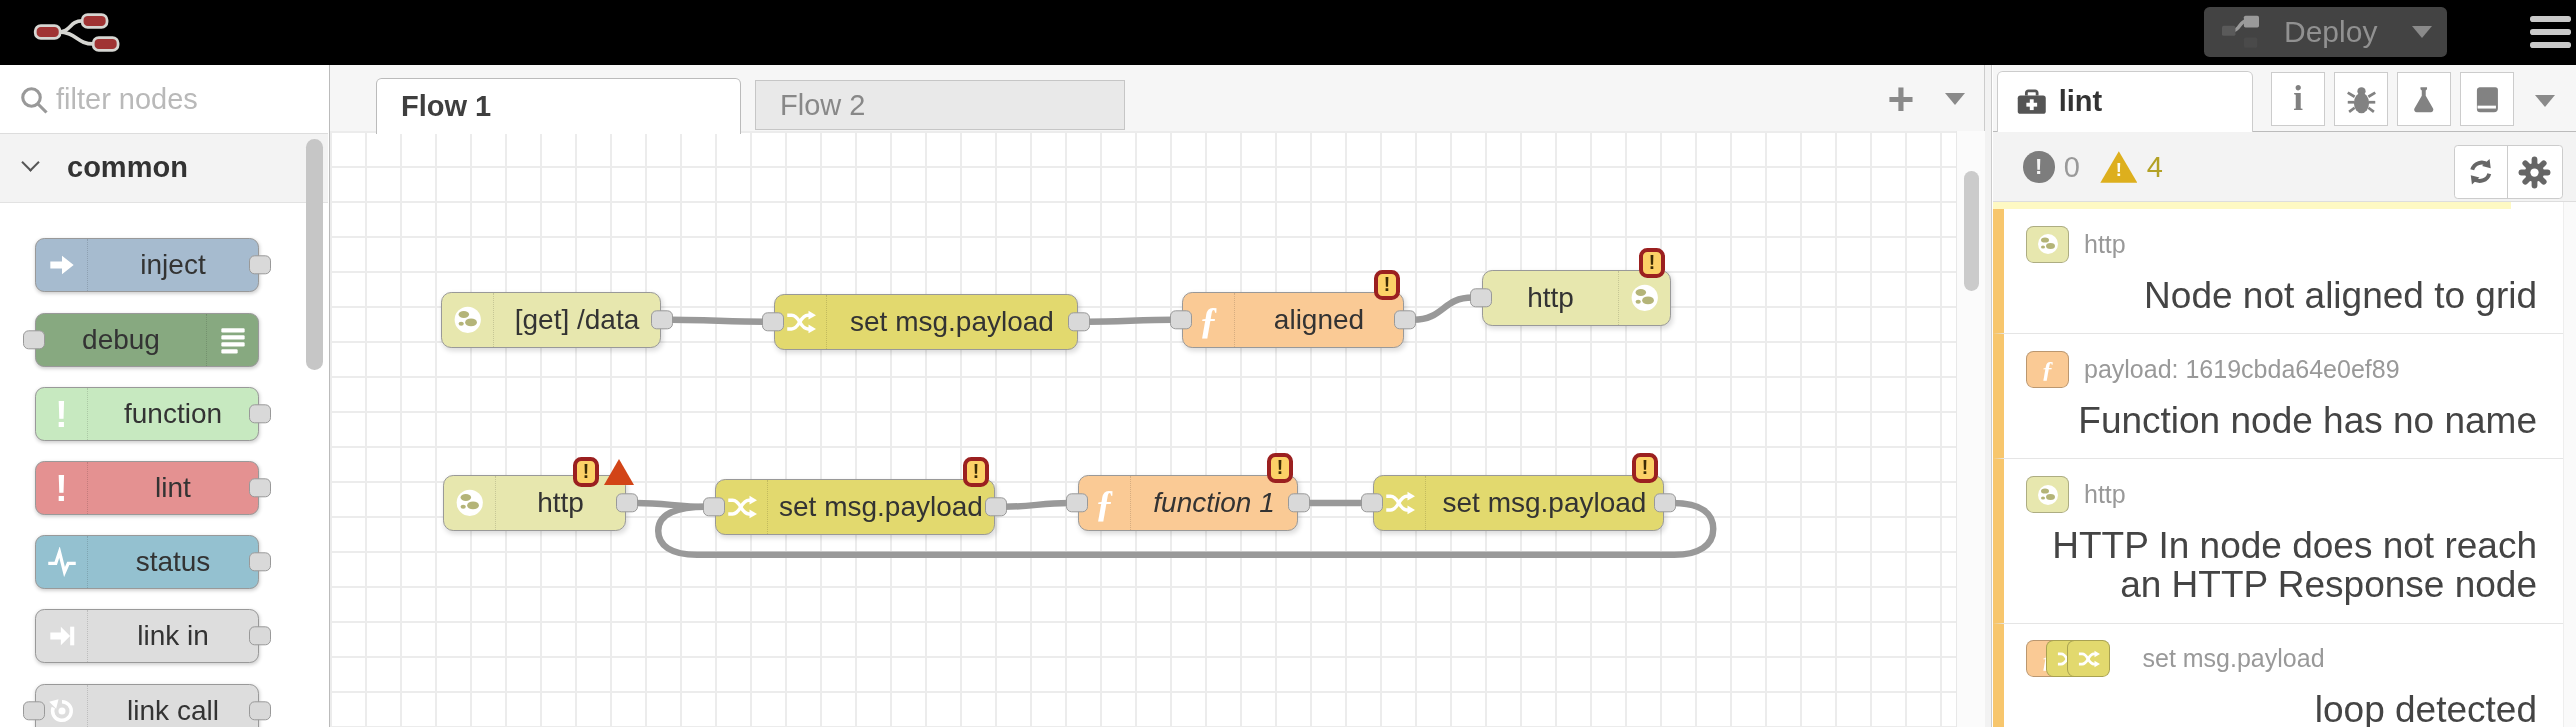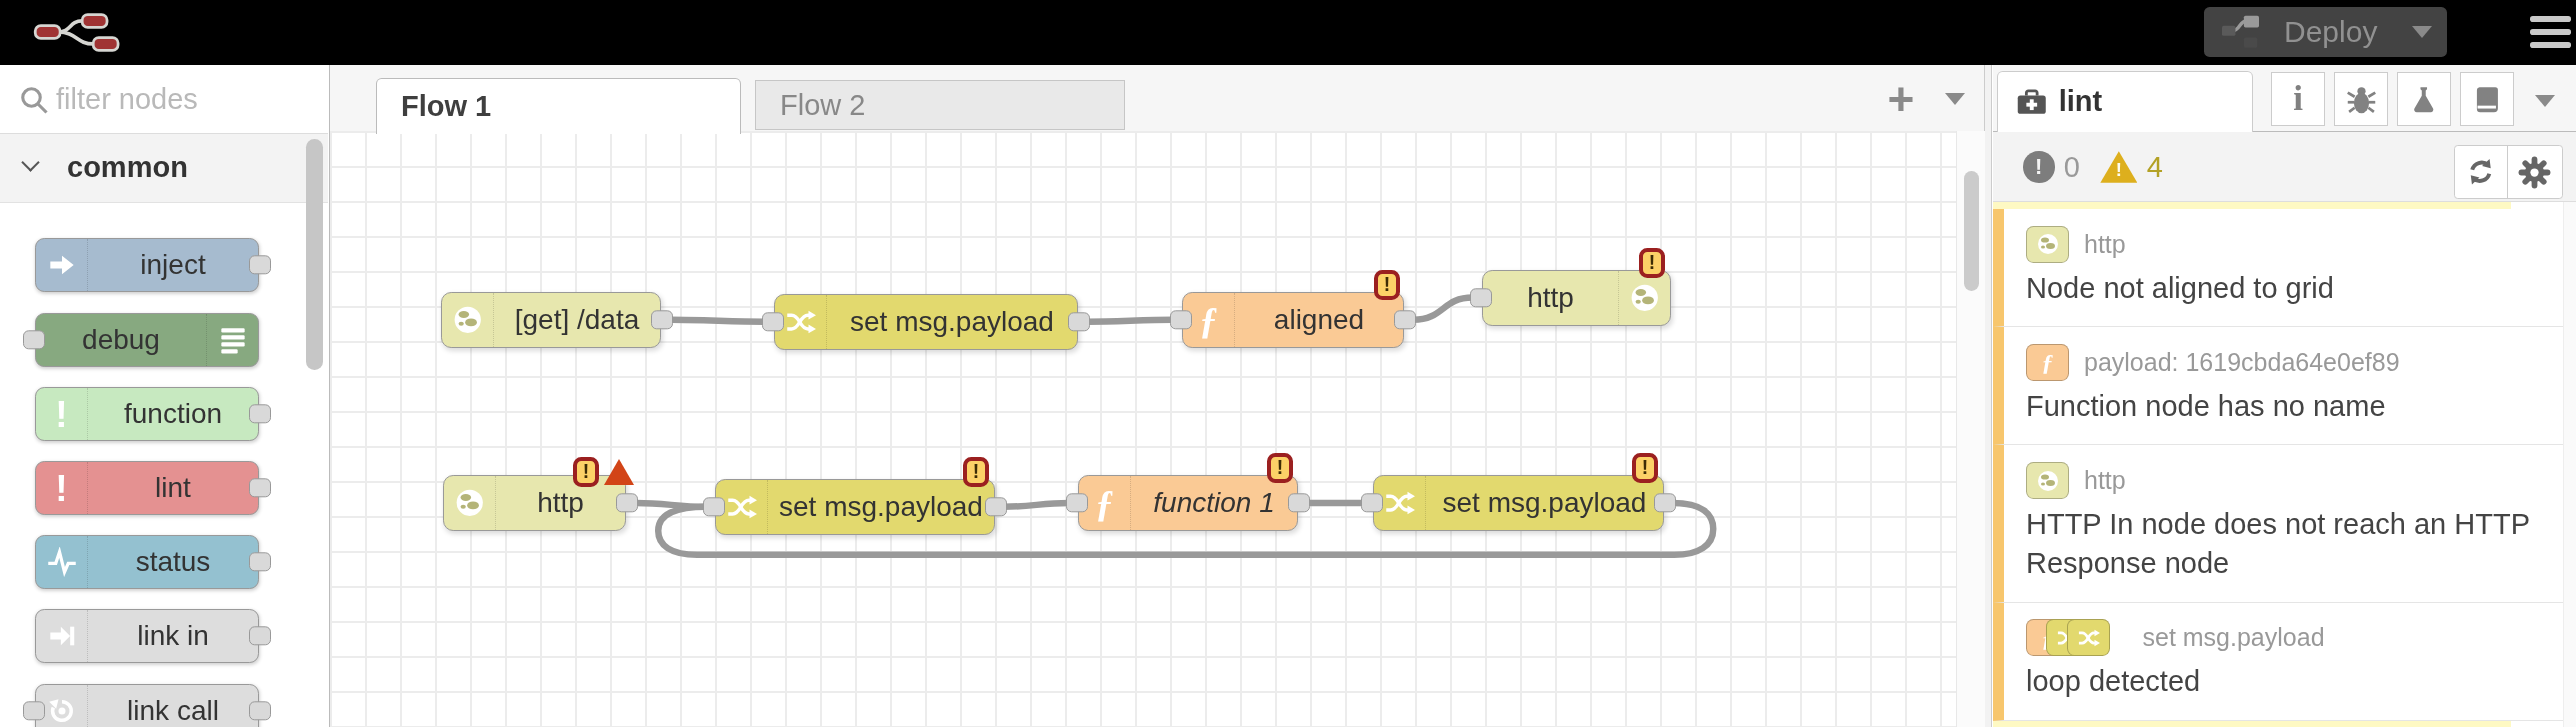--- a/index.html
+++ b/index.html
@@ -111,21 +111,21 @@
   #sb-btngroup .cell:first-child { border-right:1.9px solid #ccc; }
 
   #issue-list { left:0; top:144px; width:570px; }
   .issue { border-left:11px solid #f7c66d; border-bottom:1.9px solid #e5e5e5; background:#fff;
            padding:16.7px 26px 18.5px 22px; position:relative; }
   .issue-head { display:flex; align-items:center; }
   .lint-ico { width:43px; height:37px; border-radius:7.4px; border:1.9px solid rgba(0,0,0,.25);
               display:flex; align-items:center; justify-content:center; flex:0 0 43px; }
   .lint-ico .glyph-f { font-size:24px; }
   .issue-ntype { font-size:25px; color:#999; margin-left:15px; white-space:nowrap; }
-  .issue-msg { font-size:29px; color:#444; margin-top:6px; line-height:39px; }
+  .issue-msg { font-size:37px; color:#444; margin-top:13px; line-height:39px;text-align:right; }
   .ico-stack { position:relative; width:85px; height:37px; flex:0 0 85px; }
   .ico-stack .lint-ico { position:absolute; top:0; }
   #sb-scroll { left:570px; top:137px; width:13px; height:526px; background:#fafafa; border-left:1.9px solid #eee; }
 </style>
 </head>
 <body>
 
 <div id="app">
 
   <div id="header" class="abs">

